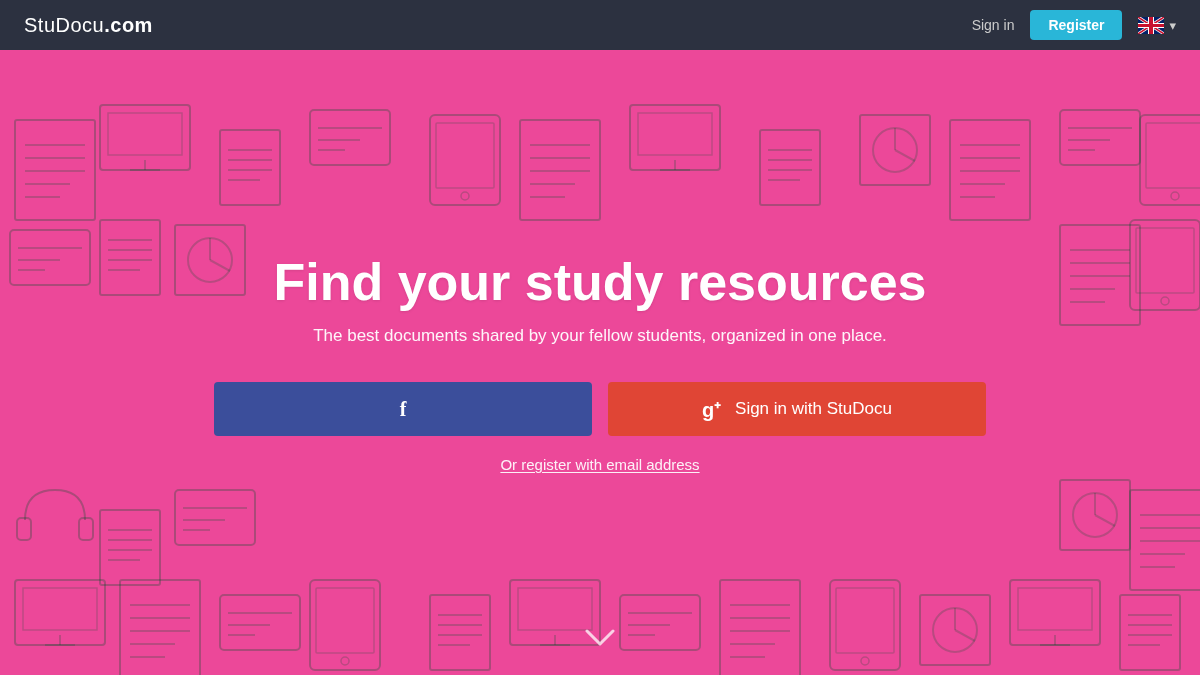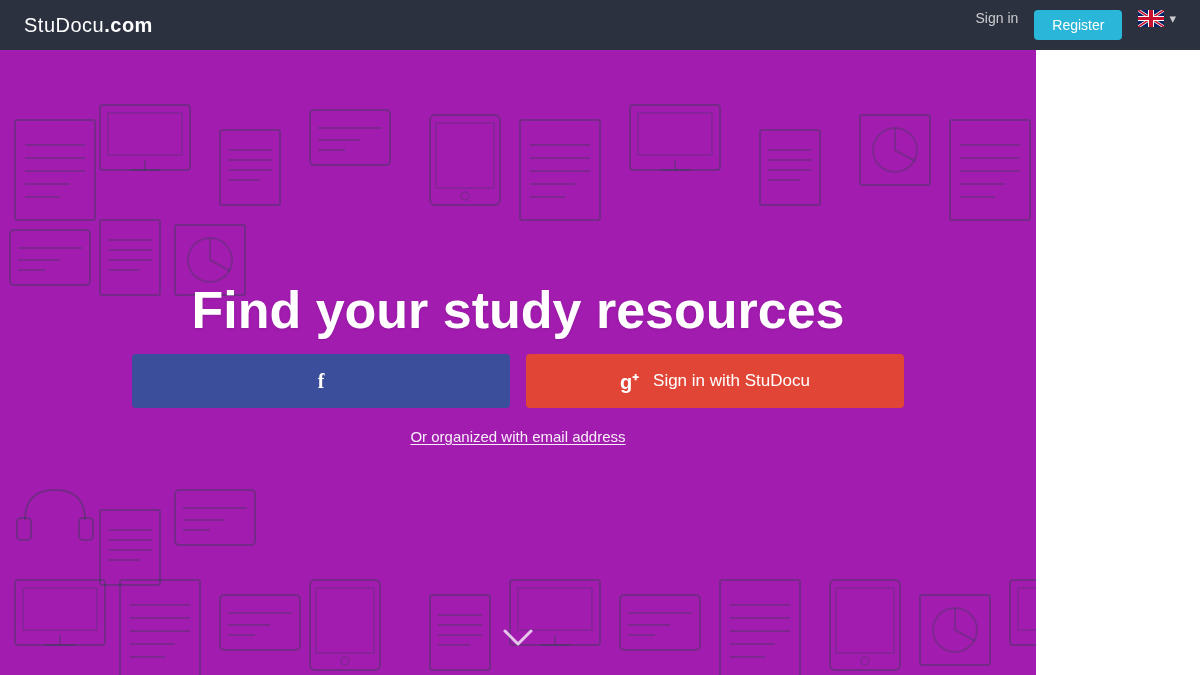--- a/index.html
+++ b/index.html
@@ -28,57 +28,57 @@
       color: #fff;
       font-size: 20px;
       font-weight: 700;
       letter-spacing: 0.5px;
     }
 
     .navbar-logo span:first-child { font-weight: 300; }
 
     .navbar-right {
       display: flex;
-      align-items: flex-start;
+      align-items: center;
       gap: 16px;
     }
 
     .signin-link {
       color: #ccc;
       font-size: 14px;
       cursor: pointer;
       text-decoration: none;
     }
 
     .register-btn {
       background-color: #29b6d8;
       color: #fff;
       border: none;
       border-radius: 4px;
       padding: 7px 18px;
       font-size: 14px;
-      font-weight: 400;
+      font-weight: 700;
       cursor: pointer;
     }
 
     .lang-selector {
       display: flex;
       align-items: center;
       gap: 5px;
       cursor: pointer;
       color: #ccc;
       font-size: 13px;
     }
 
     
     .hero {
       position: relative;
-      width: 1036px;
+      width: 1200px;
       height: 625px;
-      background-color: #a21caf;
+      background-color: #ec4899;
       display: flex;
       flex-direction: column;
       align-items: center;
       justify-content: center;
       overflow: hidden;
     }
 
     
     .hero-content {
       position: relative;
@@ -301,32 +301,33 @@
       <use href="#doc2" transform="translate(720,530)"></use>
       <use href="#tablet" transform="translate(830,530)"></use>
       <use href="#chart" transform="translate(920,545)"></use>
       <use href="#monitor" transform="translate(1010,530)"></use>
       <use href="#doc" transform="translate(1120,545)"></use>
     </svg>
   </div>
 
   <div class="hero-content">
     <h1 class="hero-title">Find your study resources</h1>
+    <p class="hero-subtitle">The best documents shared by your fellow students, organized in one place.</p>
 
     <div class="auth-buttons">
       <button class="btn-facebook">
         <span class="fb-icon">f</span>
       </button>
       <button class="btn-google">
         <span class="g-icon">g⁺</span>
         <span>Sign in with StuDocu</span>
       </button>
     </div>
 
-    <a class="or-register">Or organized with email address</a>
+    <a class="or-register">Or register with email address</a>
   </div>
 
   <div class="scroll-down">
     <svg width="30" height="18" viewBox="0 0 30 18">
       <polyline points="2,2 15,15 28,2" fill="none" stroke="white" stroke-width="3" stroke-linecap="round" stroke-linejoin="round"></polyline>
     </svg>
   </div>
 </section>
 
 </body></html>

